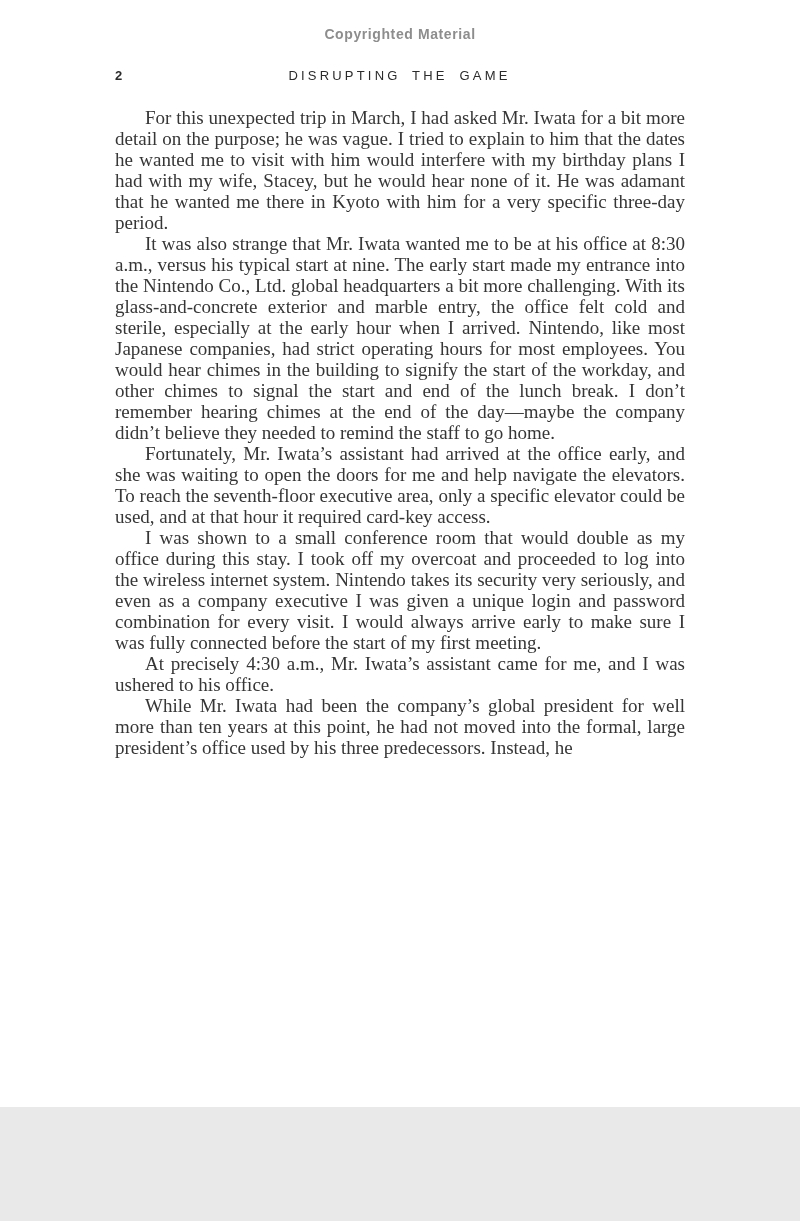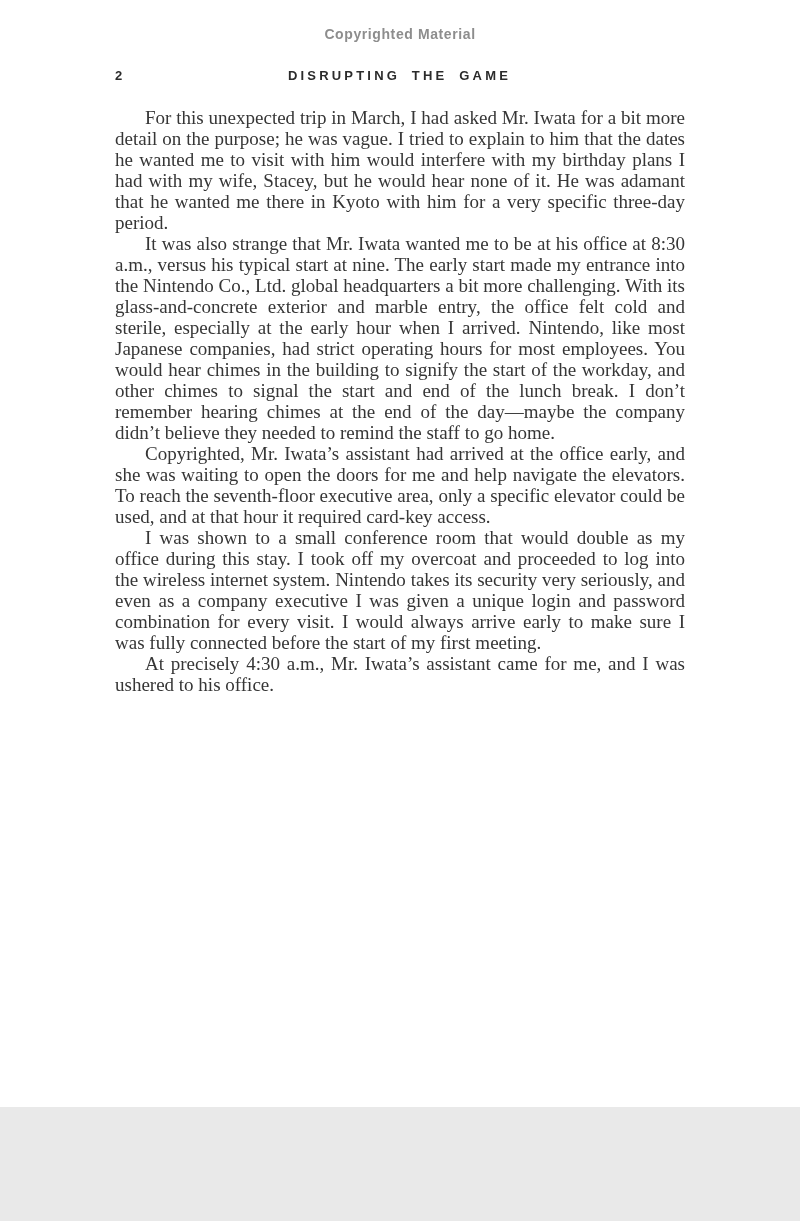--- a/index.html
+++ b/index.html
@@ -45,21 +45,21 @@
     font-size: 13px;
     color: #2b2b2b;
   }
   .running-head {
     position: absolute;
     left: 0;
     right: 0;
     top: 0;
     text-align: center;
     font-family: "Liberation Sans", sans-serif;
-    font-weight: bold;
+    font-weight: normal;
     font-size: 13px;
     letter-spacing: 3.2px;
     word-spacing: 5px;
     color: #2b2b2b;
     text-transform: uppercase;
   }
 
   .body-text {
     position: absolute;
     top: 107px;
@@ -85,20 +85,21 @@
   <div class="copyright-notice copyright-top">Copyrighted Material</div>
 
   <div class="page-head">
     <span class="page-number">2</span>
     <span class="running-head">DISRUPTING THE GAME</span>
   </div>
 
   <div class="body-text">
       <p>For this unexpected trip in March, I had asked Mr. Iwata for a bit more detail on the purpose; he was vague. I tried to explain to him that the dates he wanted me to visit with him would interfere with my birthday plans I had with my wife, Stacey, but he would hear none of it. He was adamant that he wanted me there in Kyoto with him for a very specific three-day period.</p>
       <p>It was also strange that Mr. Iwata wanted me to be at his office at 8:30 a.m., versus his typical start at nine. The early start made my entrance into the Nintendo Co., Ltd. global headquarters a bit more challenging. With its glass-and-concrete exterior and marble entry, the office felt cold and sterile, especially at the early hour when I arrived. Nintendo, like most Japanese companies, had strict operating hours for most employees. You would hear chimes in the building to signify the start of the workday, and other chimes to signal the start and end of the lunch break. I don’t remember hearing chimes at the end of the day—maybe the company didn’t believe they needed to remind the staff to go home.</p>
-      <p>Copyrighted, Mr. Iwata’s assistant had arrived at the office early, and she was waiting to open the doors for me and help navigate the elevators. To reach the seventh-floor executive area, only a specific elevator could be used, and at that hour it required card-key access.</p>
+      <p>Fortunately, Mr. Iwata’s assistant had arrived at the office early, and she was waiting to open the doors for me and help navigate the elevators. To reach the seventh-floor executive area, only a specific elevator could be used, and at that hour it required card-key access.</p>
       <p>I was shown to a small conference room that would double as my office during this stay. I took off my overcoat and proceeded to log into the wireless internet system. Nintendo takes its security very seriously, and even as a company executive I was given a unique login and password combination for every visit. I would always arrive early to make sure I was fully connected before the start of my first meeting.</p>
       <p>At precisely 4:30 a.m., Mr. Iwata’s assistant came for me, and I was ushered to his office.</p>
+      <p>While Mr. Iwata had been the company’s global president for well more than ten years at this point, he had not moved into the formal, large president’s office used by his three predecessors. Instead, he</p>
     </div>
 
   <div class="copyright-notice copyright-bottom">Copyrighted Material</div>
 
 </div>
 
 </body></html>

